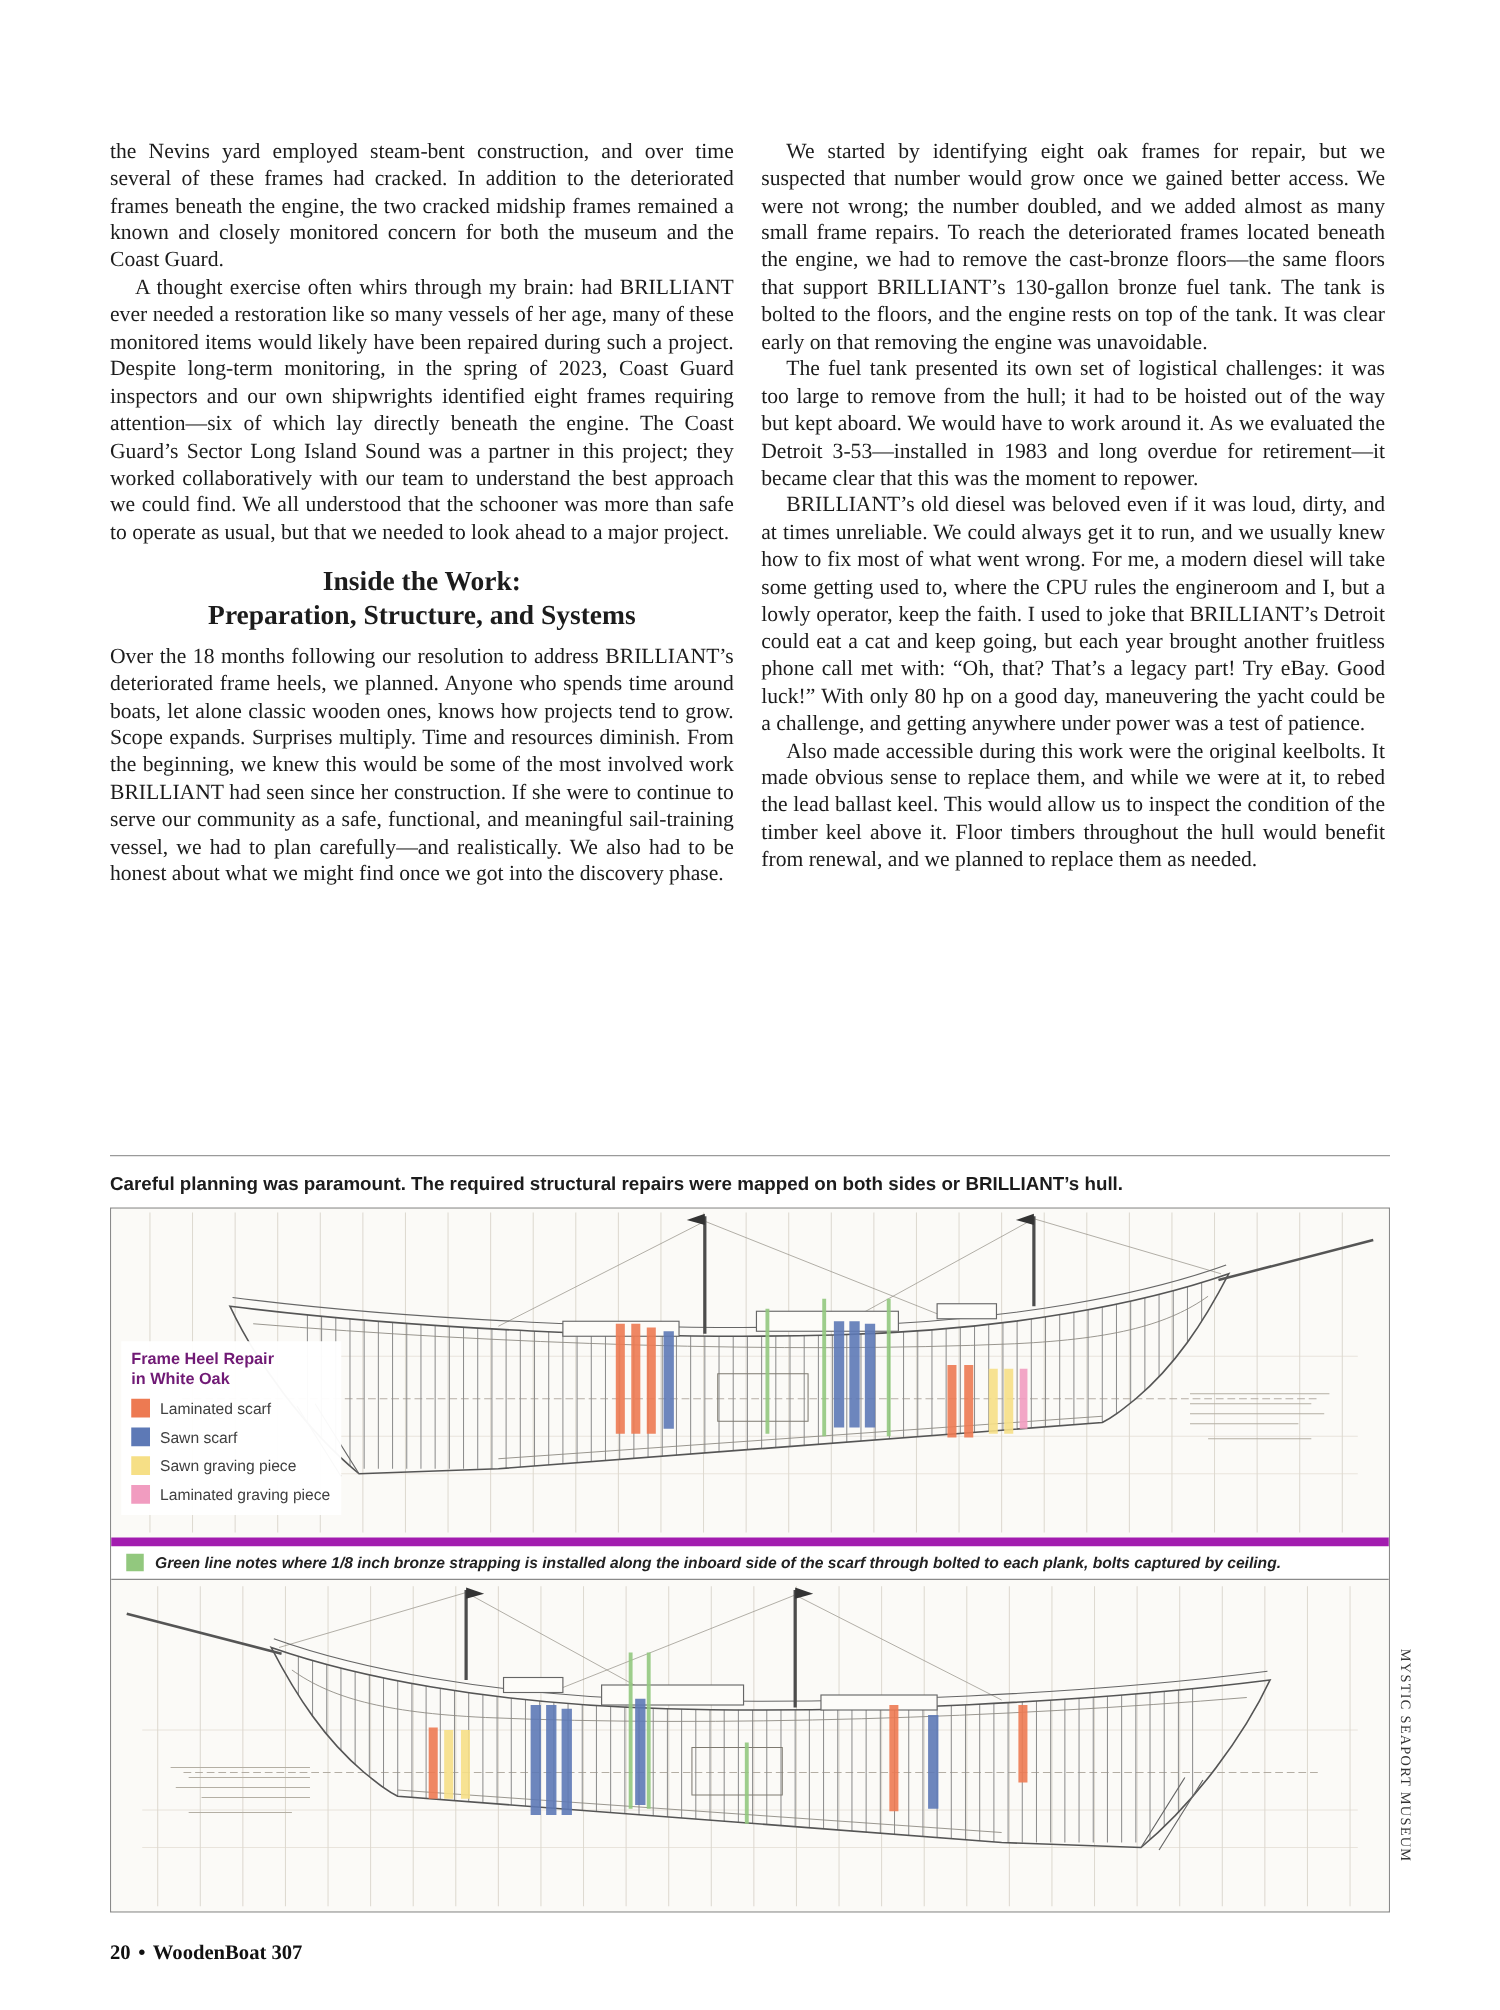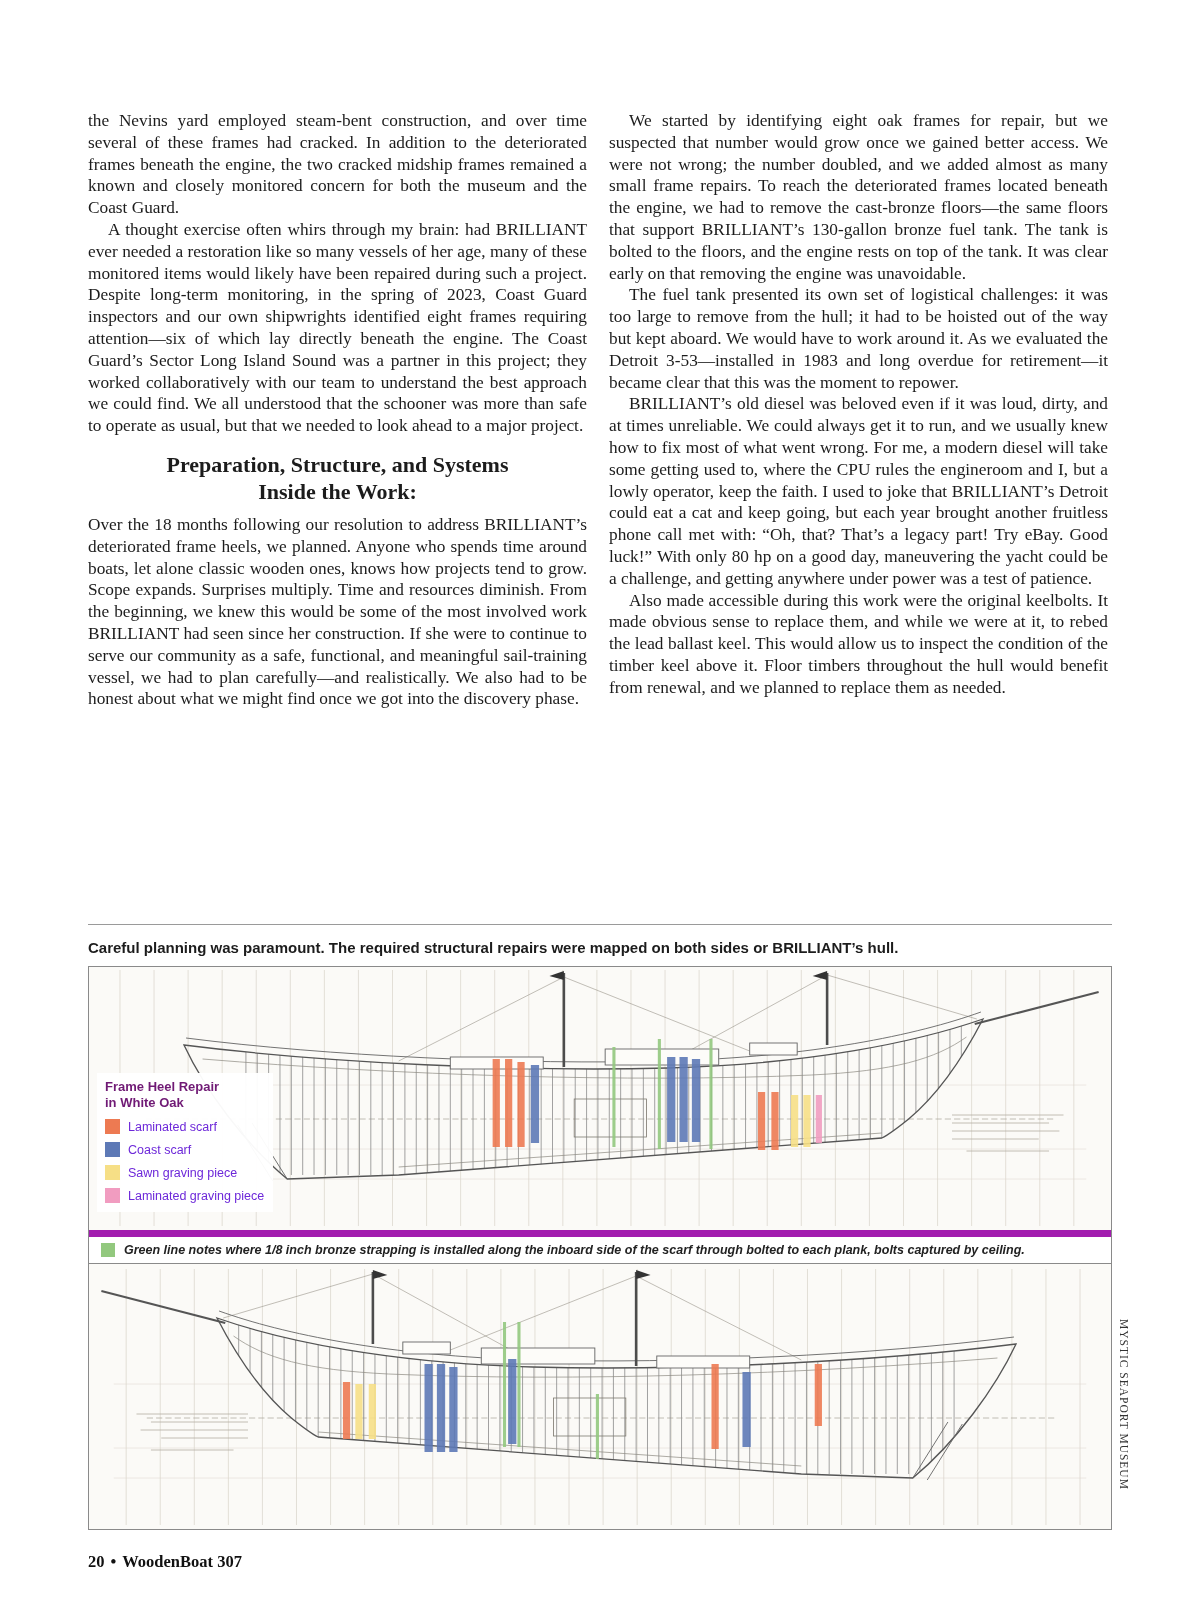--- a/index.html
+++ b/index.html
@@ -32,21 +32,21 @@
     font-family:"Liberation Sans", sans-serif;font-size:12.5px;
     font-style:italic;font-weight:bold;color:#222;
   }
   .note-swatch{width:14px;height:14px;flex:none;}
   .legend{
     position:absolute;left:8px;top:106px;width:160px;
     background:rgba(255,255,255,0.96);padding:6px 8px 9px 8px;
     font-family:"Liberation Sans", sans-serif;
   }
   .legend-title{font-weight:bold;font-size:13px;line-height:16px;color:#701a75;}
-  .legend-item{display:flex;align-items:center;gap:8px;margin-top:8px;font-size:12.5px;color:#6d28d9;}
+  .legend-item{display:flex;align-items:center;gap:8px;margin-top:8px;font-size:12.5px;color:#404040;}
   .swatch{width:15px;height:15px;flex:none;}
   .credit{
     position:absolute;right:-19px;top:352px;
     writing-mode:vertical-rl;
     font-family:"Liberation Serif", serif;font-size:11.5px;letter-spacing:1px;color:#333;
     white-space:nowrap;
   }
   .footer{
     position:absolute;left:88px;top:1552px;
     font-size:16.5px;color:#111;
@@ -201,22 +201,22 @@
   </defs>
 </svg>
 
 <div class="page">
 
   <div class="columns">
     <div class="col">
       <p>the Nevins yard employed steam-bent construction, and over time several of these frames had cracked. In addition to the deteriorated frames beneath the engine, the two cracked midship frames remained a known and closely monitored concern for both the museum and the Coast Guard.</p>
       <p class="indent">A thought exercise often whirs through my brain: had BRILLIANT ever needed a restoration like so many vessels of her age, many of these monitored items would likely have been repaired during such a project. Despite long-term monitoring, in the spring of 2023, Coast Guard inspectors and our own shipwrights identified eight frames requiring attention—six of which lay directly beneath the engine. The Coast Guard’s Sector Long Island Sound was a partner in this project; they worked collaboratively with our team to understand the best approach we could find. We all understood that the schooner was more than safe to operate as usual, but that we needed to look ahead to a major project.</p>
       <div class="section-heading">
+        <div>Inside the Work:</div>
         <div>Preparation, Structure, and Systems</div>
-        <div>Inside the Work:</div>
       </div>
       <p>Over the 18 months following our resolution to address BRILLIANT’s deteriorated frame heels, we planned. Anyone who spends time around boats, let alone classic wooden ones, knows how projects tend to grow. Scope expands. Surprises multiply. Time and resources diminish. From the beginning, we knew this would be some of the most involved work BRILLIANT had seen since her construction. If she were to continue to serve our community as a safe, functional, and meaningful sail-training vessel, we had to plan carefully—and realistically. We also had to be honest about what we might find once we got into the discovery phase.</p>
     </div>
     <div class="col">
       <p class="indent">We started by identifying eight oak frames for repair, but we suspected that number would grow once we gained better access. We were not wrong; the number doubled, and we added almost as many small frame repairs. To reach the deteriorated frames located beneath the engine, we had to remove the cast-bronze floors—the same floors that support BRILLIANT’s 130-gallon bronze fuel tank. The tank is bolted to the floors, and the engine rests on top of the tank. It was clear early on that removing the engine was unavoidable.</p>
       <p class="indent">The fuel tank presented its own set of logistical challenges: it was too large to remove from the hull; it had to be hoisted out of the way but kept aboard. We would have to work around it. As we evaluated the Detroit 3-53—installed in 1983 and long overdue for retirement—it became clear that this was the moment to repower.</p>
       <p class="indent">BRILLIANT’s old diesel was beloved even if it was loud, dirty, and at times unreliable. We could always get it to run, and we usually knew how to fix most of what went wrong. For me, a modern diesel will take some getting used to, where the CPU rules the engineroom and I, but a lowly operator, keep the faith. I used to joke that BRILLIANT’s Detroit could eat a cat and keep going, but each year brought another fruitless phone call met with: “Oh, that? That’s a legacy part! Try eBay. Good luck!” With only 80 hp on a good day, maneuvering the yacht could be a challenge, and getting anywhere under power was a test of patience.</p>
       <p class="indent">Also made accessible during this work were the original keelbolts. It made obvious sense to replace them, and while we were at it, to rebed the lead ballast keel. This would allow us to inspect the condition of the timber keel above it. Floor timbers throughout the hull would benefit from renewal, and we planned to replace them as needed.</p>
     </div>
   </div>
@@ -274,21 +274,21 @@
 
     <div class="legend">
       <div class="legend-title">Frame Heel Repair</div>
       <div class="legend-title">in White Oak</div>
       <div class="legend-item">
         <span class="swatch" style="background-color: rgb(237, 122, 82);"></span>
         <span>Laminated scarf</span>
       </div>
       <div class="legend-item">
         <span class="swatch" style="background-color: rgb(93, 121, 182);"></span>
-        <span>Coast scarf</span>
+        <span>Sawn scarf</span>
       </div>
       <div class="legend-item">
         <span class="swatch" style="background-color: rgb(246, 223, 134);"></span>
         <span>Sawn graving piece</span>
       </div>
       <div class="legend-item">
         <span class="swatch" style="background-color: rgb(241, 156, 192);"></span>
         <span>Laminated graving piece</span>
       </div>
     </div>

